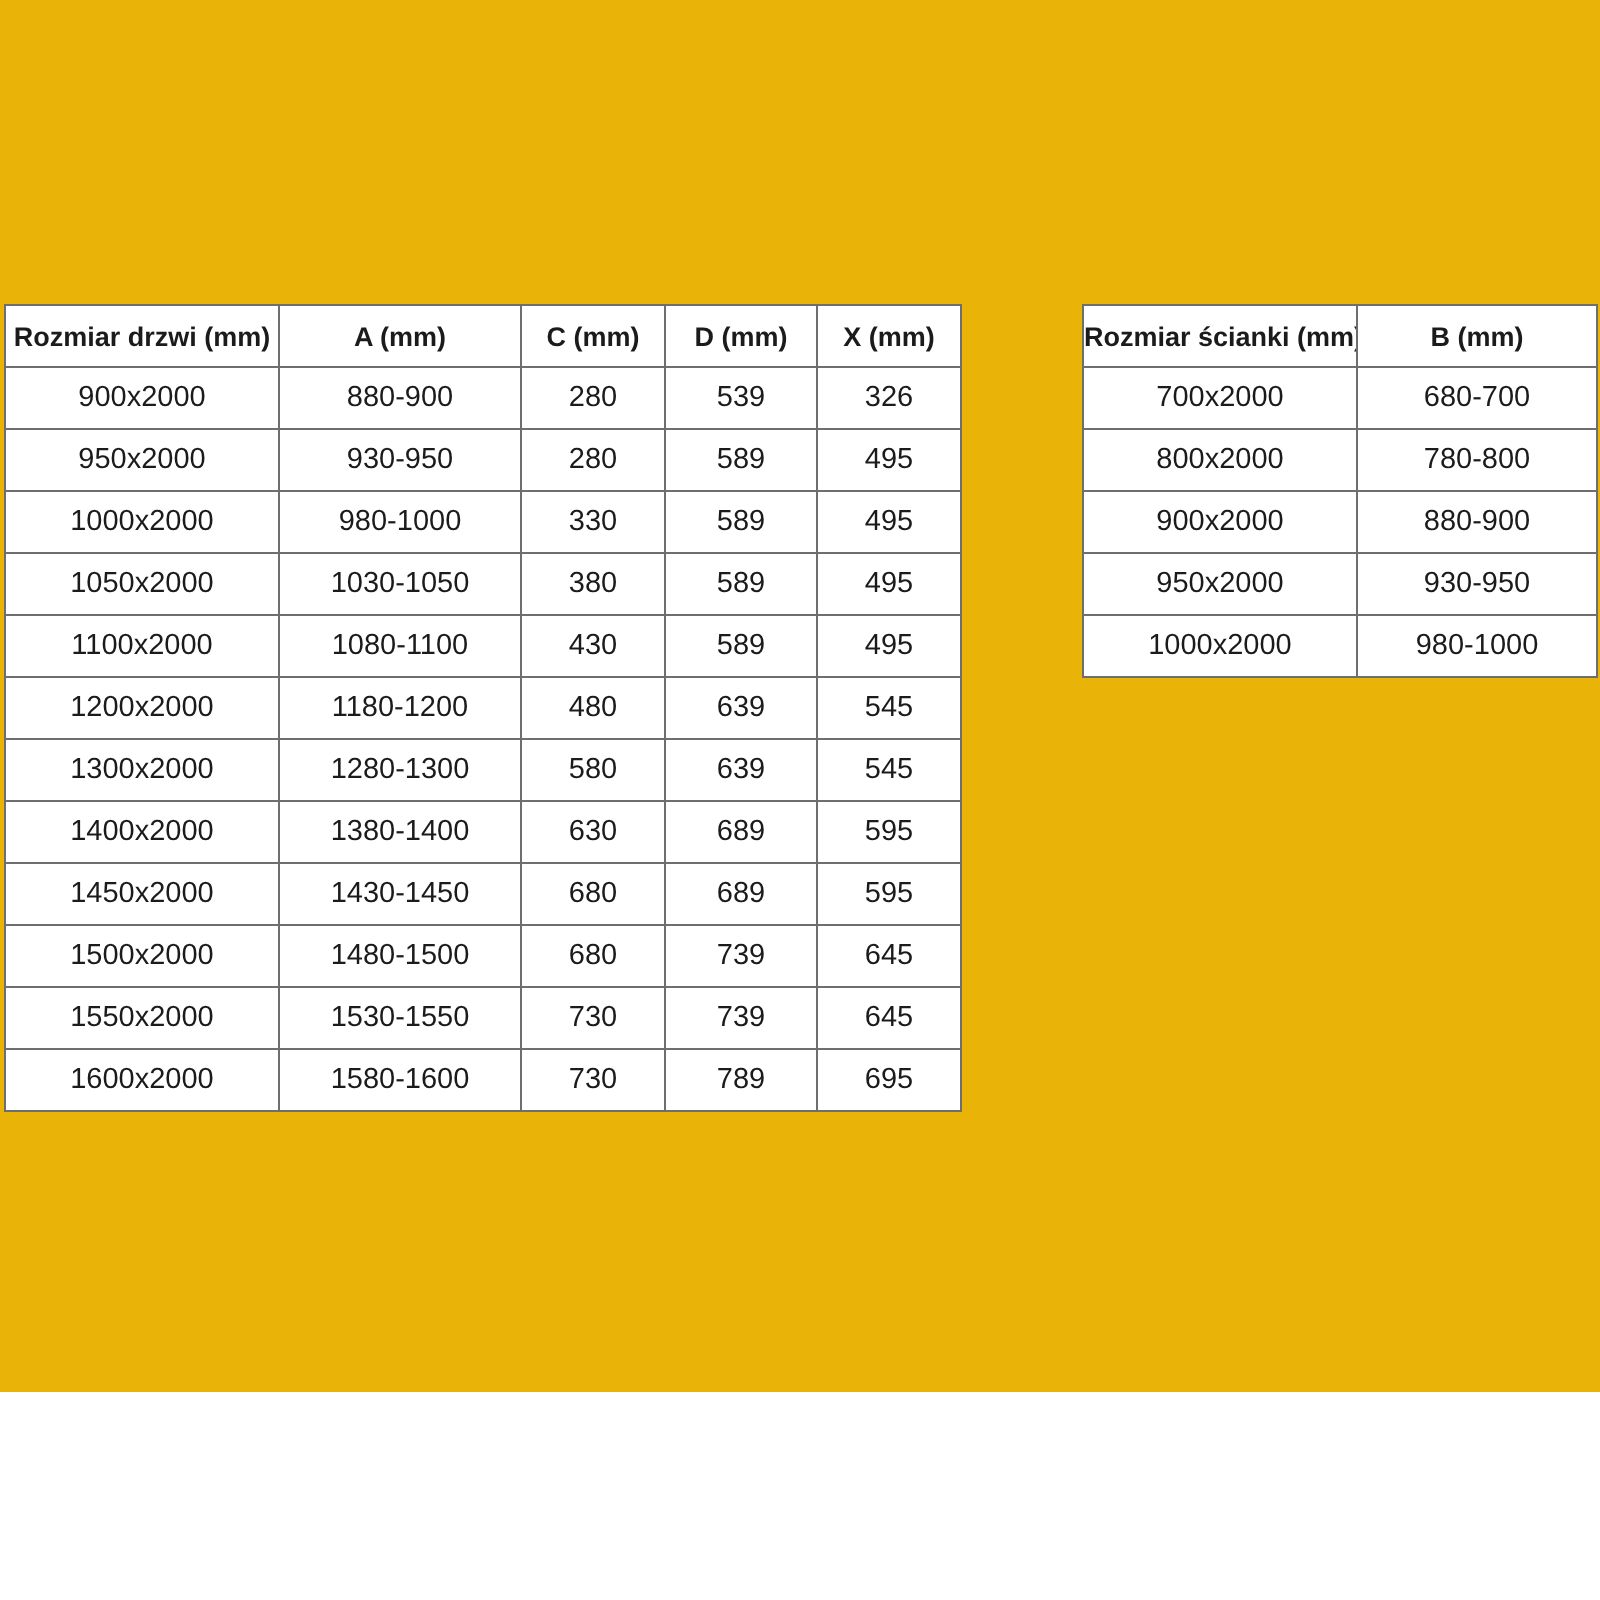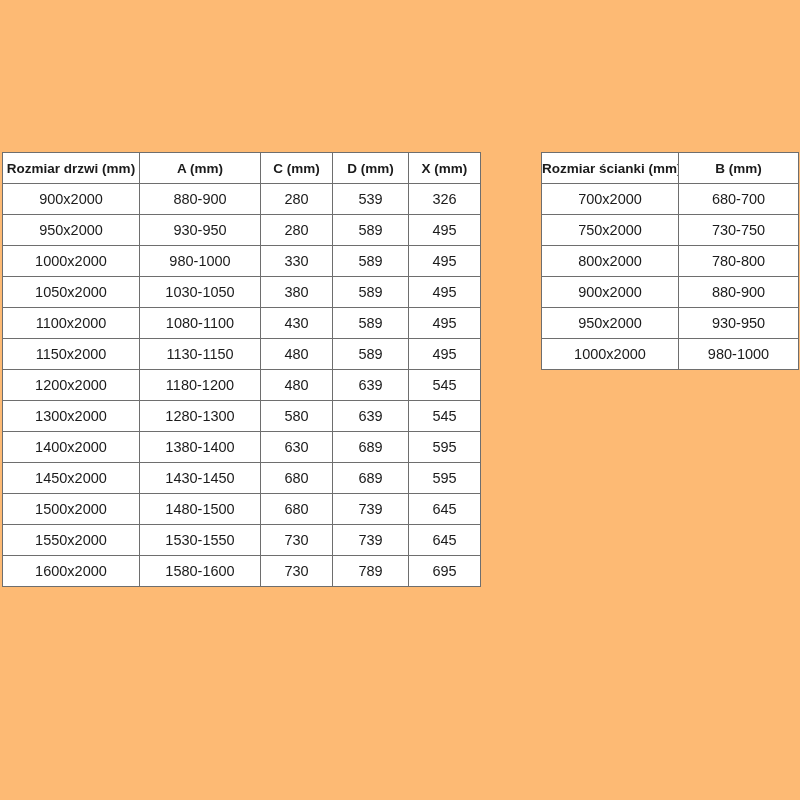--- a/index.html
+++ b/index.html
@@ -4,22 +4,22 @@
 <style>
   html, body {
     margin: 0;
     padding: 0;
     background: #ffffff;
     font-family: "Liberation Sans", sans-serif;
   }
   .canvas {
     position: relative;
     width: 800px;
-    height: 800px;
-    background: #fdba74;
+    height: 696px;
+    background: #eab308;
     overflow: hidden;
   }
   table.spec {
     position: absolute;
     border-collapse: collapse;
     table-layout: fixed;
   }
   table.spec th, table.spec td {
     border: 1px solid #6e6e6e;
     text-align: center;
@@ -95,27 +95,20 @@
           <td>495</td>
         </tr>
         <tr>
           <td>1100x2000</td>
           <td>1080-1100</td>
           <td>430</td>
           <td>589</td>
           <td>495</td>
         </tr>
         <tr>
-          <td>1150x2000</td>
-          <td>1130-1150</td>
-          <td>480</td>
-          <td>589</td>
-          <td>495</td>
-        </tr>
-        <tr>
           <td>1200x2000</td>
           <td>1180-1200</td>
           <td>480</td>
           <td>639</td>
           <td>545</td>
         </tr>
         <tr>
           <td>1300x2000</td>
           <td>1280-1300</td>
           <td>580</td>
@@ -170,24 +163,20 @@
         <th>Rozmiar ścianki (mm)</th>
         <th>B (mm)</th>
       </tr>
     </thead>
     <tbody>
         <tr>
           <td>700x2000</td>
           <td>680-700</td>
         </tr>
         <tr>
-          <td>750x2000</td>
-          <td>730-750</td>
-        </tr>
-        <tr>
           <td>800x2000</td>
           <td>780-800</td>
         </tr>
         <tr>
           <td>900x2000</td>
           <td>880-900</td>
         </tr>
         <tr>
           <td>950x2000</td>
           <td>930-950</td>

